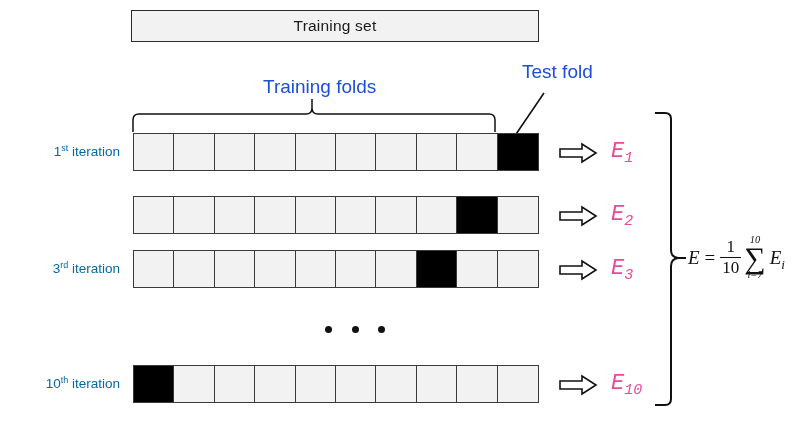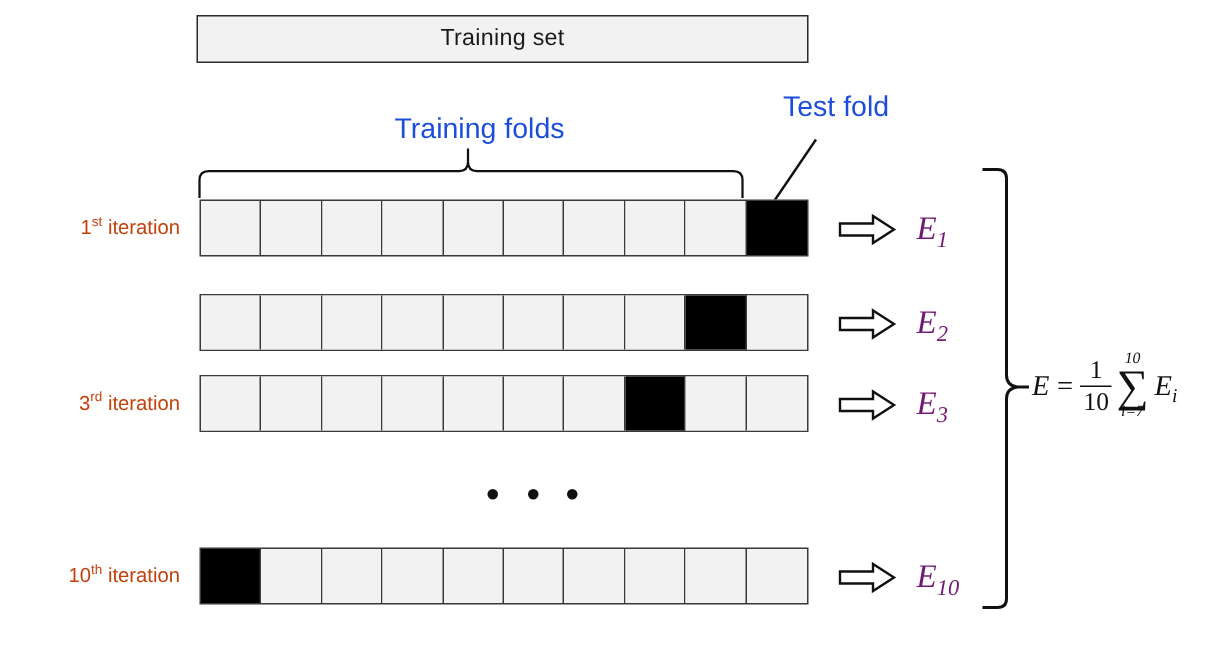--- a/index.html
+++ b/index.html
@@ -74,21 +74,21 @@
     height: 40px;
   }
   .row-label {
     position: absolute;
     right: 0;
     top: 0;
     height: 38px;
     line-height: 38px;
     font-size: 13.5px;
     white-space: nowrap;
-    color: #c2410c;
+    color: #0369a1;
     text-align: right;
   }
   .row-label sup {
     font-size: 9px;
     vertical-align: super;
     line-height: 0;
   }
   .strip {
     position: absolute;
     left: 133px;
@@ -118,24 +118,24 @@
     top: 8px;
     width: 40px;
     height: 24px;
   }
   .err-term {
     position: absolute;
     left: 611px;
     top: 0;
     height: 38px;
     line-height: 38px;
-    font-family: Liberation Serif, serif;
+    font-family: Liberation Mono, monospace;
     font-style: italic;
     font-size: 22px;
-    color: #701a75;
+    color: #ec4899;
     white-space: nowrap;
   }
   .err-term .sub {
     font-size: 15px;
     vertical-align: sub;
     line-height: 0;
     font-style: italic;
   }
 
   

